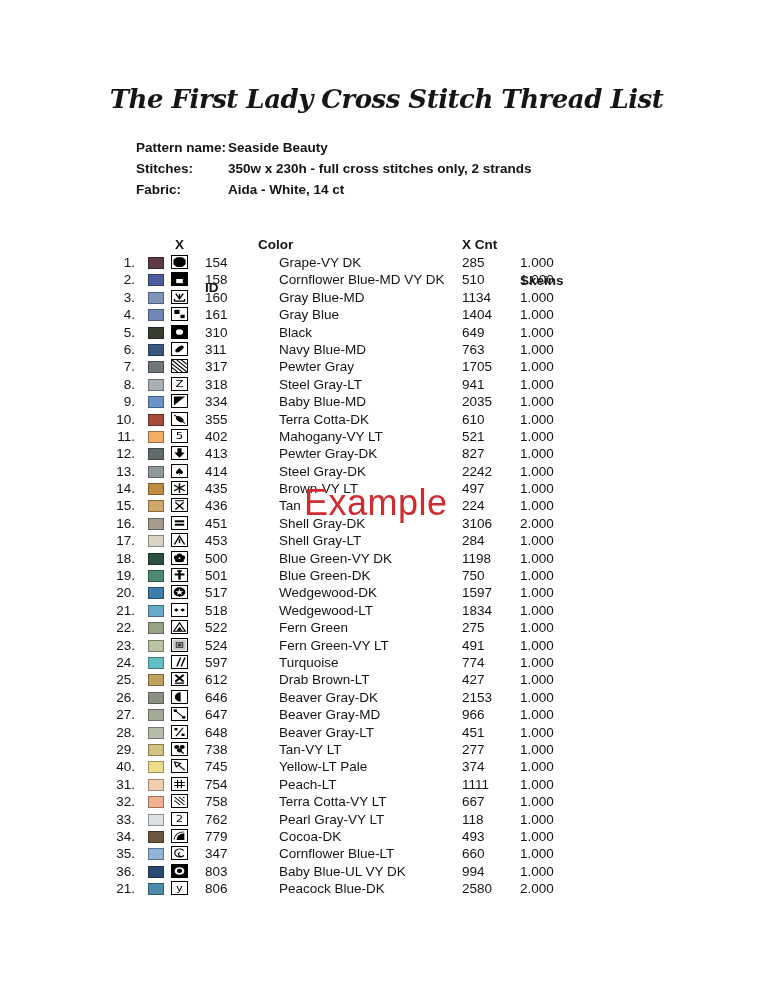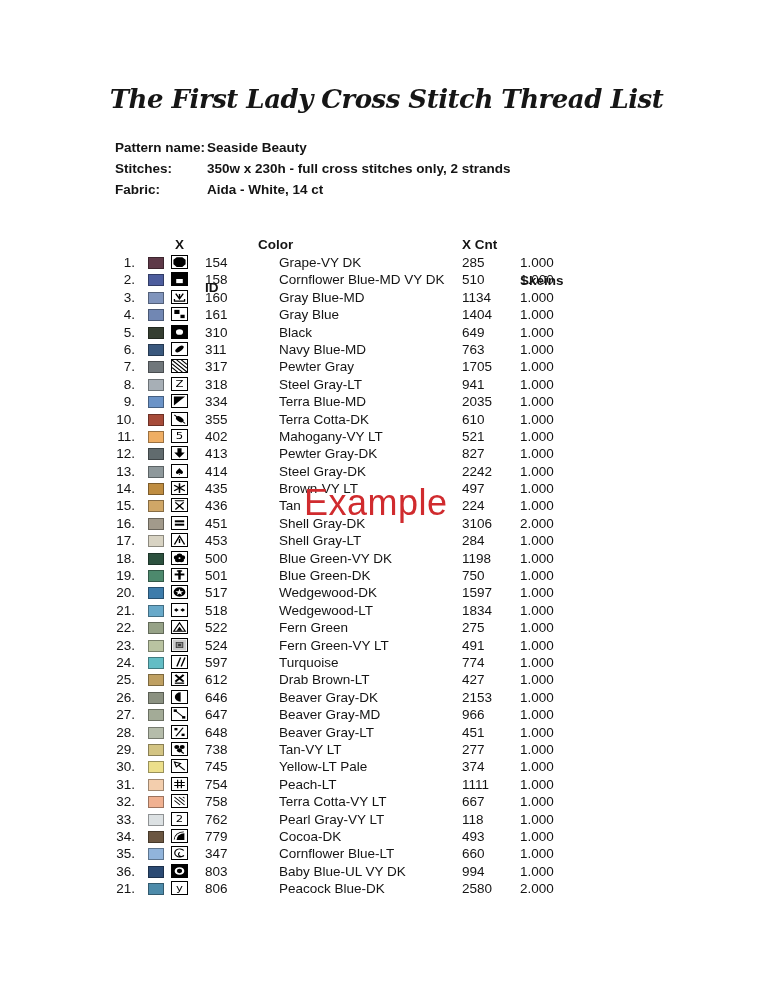--- a/index.html
+++ b/index.html
@@ -3,21 +3,21 @@
 <meta charset="utf-8">
 <style>
   html,body{margin:0;padding:0;background:#fff;}
   .page{position:relative;width:773px;height:1000px;background:#ffffff;overflow:hidden;
         font-family:"Liberation Sans",sans-serif;color:#141414;}
   .doc-title{position:absolute;top:84px;left:0;width:100%;text-align:center;
         font-family:"DejaVu Serif",serif;font-style:italic;font-weight:bold;
         font-size:26px;letter-spacing:-0.5px;color:#161616;}
   .info-block{position:absolute;left:115px;top:137px;font-size:13.5px;font-weight:bold;}
   .info-line{display:flex;height:21px;line-height:21px;}
-  .info-label{width:92px;flex:0 0 92px;}
+  .info-label{width:92px;flex:0 0 92px;margin-left:21px;}
   .info-value{white-space:nowrap;text-align:center;}
   .thread-table{position:absolute;left:0;top:236px;width:773px;font-size:13.5px;}
   .thead{position:relative;height:17px;font-weight:bold;}
   .thead span{position:absolute;top:0;line-height:17px;}
   .h-x{left:171px;width:17px;text-align:center;}
   .h-id{left:205px;margin-top:43px;}
   .h-color{left:258px;}
   .h-xcnt{left:462px;}
   .h-skeins{left:520px;margin-top:36px;}
   .rows{position:relative;margin-top:1px;}
@@ -176,21 +176,21 @@
         </div>
         <div class="trow">
           <span class="c-num">9.</span>
           <span class="c-swatch" style="background: rgb(107, 147, 199);"></span>
           <span class="c-sym">
             <svg viewBox="0 0 16 16" preserveAspectRatio="none">
               <polygon points="2,2 14,2 2,14" fill="#000"></polygon>
             </svg>
           </span>
           <span class="c-id">334</span>
-          <span class="c-color">Terra Blue-MD</span>
+          <span class="c-color">Baby Blue-MD</span>
           <span class="c-xcnt">2035</span>
           <span class="c-skeins">1.000</span>
         </div>
         <div class="trow">
           <span class="c-num">10.</span>
           <span class="c-swatch" style="background: rgb(166, 75, 57);"></span>
           <span class="c-sym">
             <svg viewBox="0 0 16 16" preserveAspectRatio="none">
               <path d="M2.5,2.5 L14,14" stroke="#000" stroke-width="1.2" fill="none"></path>
               <ellipse cx="8.3" cy="8.3" rx="4.8" ry="3" transform="rotate(45 8.3 8.3)" fill="#000"></ellipse>
@@ -468,21 +468,21 @@
               </g>
               <path d="M8,9.8 L12.6,14" stroke="#000" stroke-width="1.4" fill="none"></path>
             </svg>
           </span>
           <span class="c-id">738</span>
           <span class="c-color">Tan-VY LT</span>
           <span class="c-xcnt">277</span>
           <span class="c-skeins">1.000</span>
         </div>
         <div class="trow">
-          <span class="c-num">30.</span>
+          <span class="c-num">40.</span>
           <span class="c-swatch" style="background: rgb(236, 223, 139);"></span>
           <span class="c-sym">
             <svg viewBox="0 0 16 16" preserveAspectRatio="none">
               <polygon points="2.6,2.6 9.2,4.6 4.6,9.2" fill="none" stroke="#000" stroke-width="1.3"></polygon>
               <path d="M6.8,6.8 L13.6,13.6" stroke="#000" stroke-width="1.3" fill="none"></path>
             </svg>
           </span>
           <span class="c-id">745</span>
           <span class="c-color">Yellow-LT Pale</span>
           <span class="c-xcnt">374</span>

